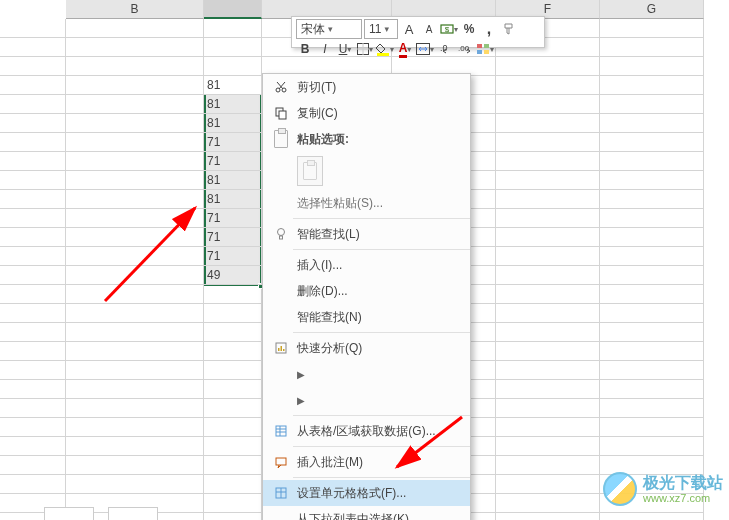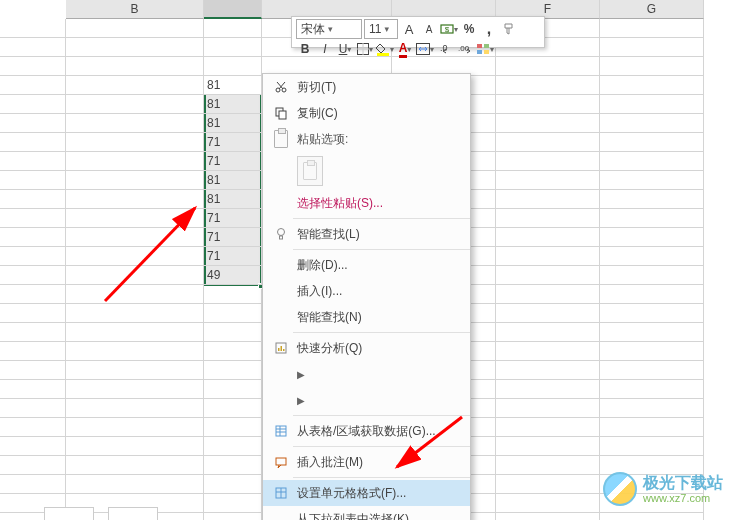--- a/index.html
+++ b/index.html
@@ -13,26 +13,26 @@
 .mini-toolbar{position:absolute;top:16px;left:291px;width:254px;height:32px;background:#fff;border:1px solid #c6c6c6;box-shadow:2px 2px 4px rgba(0,0,0,0.2);display:flex;flex-direction:column;padding:2px 4px}
 .mini-row{display:flex;align-items:center;height:22px;gap:2px}
 .mini-sel{border:1px solid #ababab;height:20px;display:flex;align-items:center;padding:0 4px;background:#fff;font-size:12px}
 .mini-sel .arrow{margin-left:3px;font-size:9px;color:#666}
 .mini-btn{min-width:18px;height:20px;display:flex;align-items:center;justify-content:center;color:#444;cursor:pointer}
 .bold{font-weight:bold}
 .italic{font-style:italic}
 .ctx-menu{position:absolute;top:73px;left:262px;width:209px;background:#fcfcfc;border:1px solid #c6c6c6;box-shadow:3px 3px 6px rgba(0,0,0,0.25)}
 .ctx-item{height:26px;display:flex;align-items:center;padding:0 8px 0 8px;cursor:pointer;position:relative}
 .ctx-item.highlighted{background:#cde6f7}
-.ctx-item.disabled{color:#be185d}
+.ctx-item.disabled{color:#737373}
 .ctx-icon{width:20px;display:flex;align-items:center;justify-content:center;margin-right:6px}
 .ctx-label{flex:1}
 .ctx-arrow{font-size:10px;color:#666}
 .ctx-sep{height:1px;background:#e0e0e0;margin:2px 0 2px 30px}
-.ctx-section-title{font-weight:normal;color:#555}
+.ctx-section-title{font-weight:bold;color:#555}
 .paste-box{margin:4px 0 4px 34px;width:26px;height:30px;border:1px solid #d0d0d0;display:flex;align-items:center;justify-content:center;background:#f8f8f8}
 .clipboard-icon{width:14px;height:18px;border:1px solid #b0b0b0;border-radius:1px;position:relative;background:#fafafa}
 .clipboard-icon::before{content:"";position:absolute;top:-3px;left:3px;width:6px;height:4px;border:1px solid #b0b0b0;background:#eee}
 .arrow-red{position:absolute;pointer-events:none}
 .watermark{position:absolute;right:6px;bottom:14px;display:flex;align-items:center;gap:6px;opacity:0.95}
 .wm-icon{width:34px;height:34px;border-radius:50%;background:linear-gradient(135deg,#85d6ff 40%,#fff 41%,#fff 55%,#ffd24d 56%);border:2px solid #6ec1e4;position:relative}
 .wm-text{display:flex;flex-direction:column;line-height:1.1}
 .wm-cn{font-size:16px;color:#5fb4d8;font-weight:600}
 .wm-url{font-size:11px;color:#7ab952}
 .sheet-tabs{position:absolute;bottom:0;left:44px;height:13px;display:flex;gap:14px}
@@ -386,25 +386,25 @@
         <svg width="14" height="14">
           <circle cx="7" cy="5" r="3.5" fill="none" stroke="#888"></circle>
           <rect x="5.5" y="9" width="3" height="3" fill="none" stroke="#888"></rect>
         </svg>
       </span>
     <span class="ctx-label">智能查找(L)</span>
   </div>
   <div class="ctx-sep"></div>
   <div class="ctx-item">
     <span class="ctx-icon"></span>
+    <span class="ctx-label">插入(I)...</span>
+  </div>
+  <div class="ctx-item">
+    <span class="ctx-icon"></span>
     <span class="ctx-label">删除(D)...</span>
-  </div>
-  <div class="ctx-item">
-    <span class="ctx-icon"></span>
-    <span class="ctx-label">插入(I)...</span>
   </div>
   <div class="ctx-item">
     <span class="ctx-icon"></span>
     <span class="ctx-label">智能查找(N)</span>
   </div>
   <div class="ctx-sep"></div>
   <div class="ctx-item">
     <span class="ctx-icon">
         <svg width="14" height="14">
           <rect x="2" y="2" width="10" height="10" fill="none" stroke="#888"></rect>

